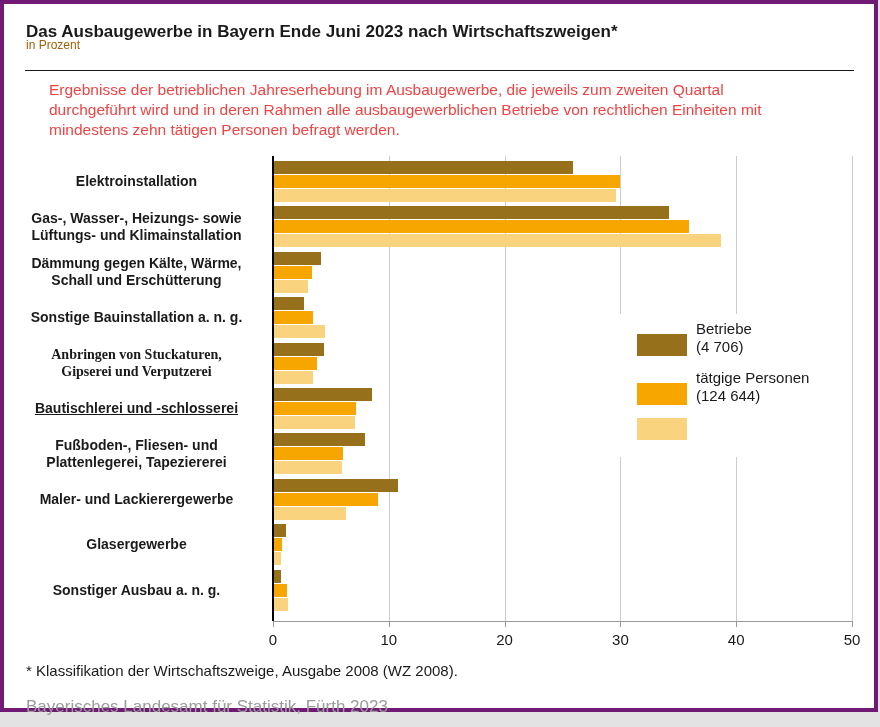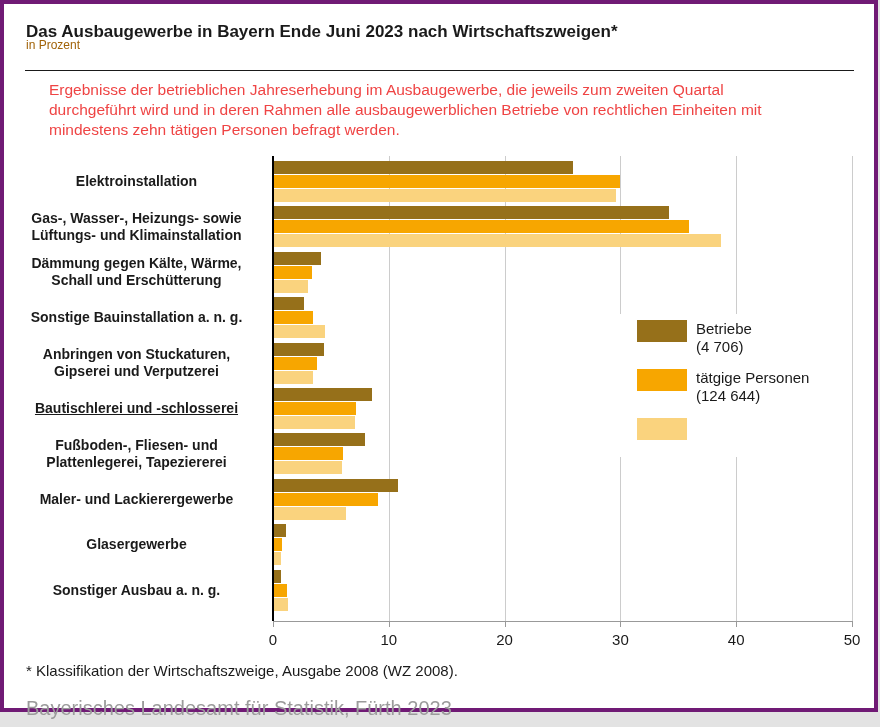--- a/index.html
+++ b/index.html
@@ -11,25 +11,25 @@
   .description{position:absolute;left:22px;top:76px;width:762px;font-size:15.5px;line-height:20px;color:#ef4444;margin-left:23px;}
   .chart{position:absolute;left:0;top:0;width:880px;height:660px;}
   .gridline{position:absolute;width:1px;background:#cccccc;}
   .zeroline{position:absolute;width:2px;background:#000000;}
   .x-axis{position:absolute;height:1px;background:#999999;}
   .tick{position:absolute;width:1px;height:6px;background:#999999;}
   .tick-label{position:absolute;width:40px;text-align:center;font-size:15px;color:#1a1a1a;}
   .bar{position:absolute;height:13px;}
   .cat-label{position:absolute;width:245px;text-align:center;font-size:14px;font-weight:bold;color:#1a1a1a;line-height:17px;}
   .legend{position:absolute;left:600px;top:310px;width:245px;background:#ffffff;padding:6px 0 4px 4px;box-sizing:border-box;}
-  .legend-item{display:flex;align-items:flex-start;margin-bottom:13px;padding-left:29px;}
+  .legend-item{display:flex;align-items:flex-end;margin-bottom:13px;padding-left:29px;}
   .legend-swatch{width:50px;height:22px;flex:0 0 50px;margin-right:9px;}
   .legend-label{font-size:15px;line-height:18px;color:#1a1a1a;}
   .footnote{position:absolute;left:22px;top:658px;font-size:15px;color:#1a1a1a;}
-  .source{position:absolute;left:22px;top:693px;font-size:20px;color:#9b9b9b;}
+  .source{position:absolute;left:22px;top:693px;font-size:17px;color:#9b9b9b;}
 </style>
 </head>
 <body>
 
 <div class="frame">
   <div class="card">
 
     <div class="title">Das Ausbaugewerbe in Bayern Ende Juni 2023 nach Wirtschaftszweigen*</div>
     <div class="subtitle">in Prozent</div>
     <div class="header-rule"></div>
@@ -74,21 +74,21 @@
         </div>
         <div class="bar" style="left: 270px; top: 247.8px; width: 47.478px; background: rgb(150, 112, 26);"></div>
         <div class="bar" style="left: 270px; top: 261.8px; width: 38.214px; background: rgb(247, 166, 0);"></div>
         <div class="bar" style="left: 270px; top: 275.8px; width: 33.582px; background: rgb(250, 211, 126);"></div>
         <div class="cat-label" style="right: 625px; top: 305.2px;">
           <div>Sonstige Bauinstallation a. n. g.</div>
         </div>
         <div class="bar" style="left: 270px; top: 293.2px; width: 30.108px; background: rgb(150, 112, 26);"></div>
         <div class="bar" style="left: 270px; top: 307.2px; width: 39.372px; background: rgb(247, 166, 0);"></div>
         <div class="bar" style="left: 270px; top: 321.2px; width: 50.952px; background: rgb(250, 211, 126);"></div>
-        <div class="cat-label" style="right: 625px; top: 342.1px;">
+        <div class="cat-label" style="right: 625px; top: 342.1px; font-family: Liberation Serif, serif;">
           <div>Anbringen von Stuckaturen,</div>
           <div>Gipserei und Verputzerei</div>
         </div>
         <div class="bar" style="left: 270px; top: 338.6px; width: 49.794px; background: rgb(150, 112, 26);"></div>
         <div class="bar" style="left: 270px; top: 352.6px; width: 42.846px; background: rgb(247, 166, 0);"></div>
         <div class="bar" style="left: 270px; top: 366.6px; width: 39.372px; background: rgb(250, 211, 126);"></div>
         <div class="cat-label" style="right: 625px; top: 396px; text-decoration: underline;">
           <div>Bautischlerei und -schlosserei</div>
         </div>
         <div class="bar" style="left: 270px; top: 384px; width: 98.43px; background: rgb(150, 112, 26);"></div>

